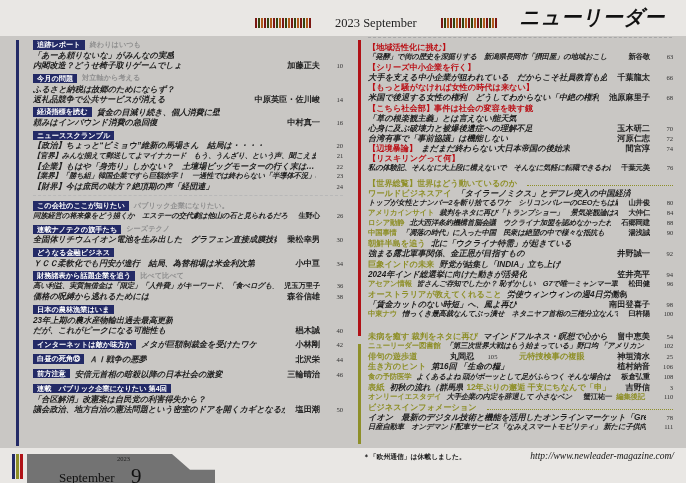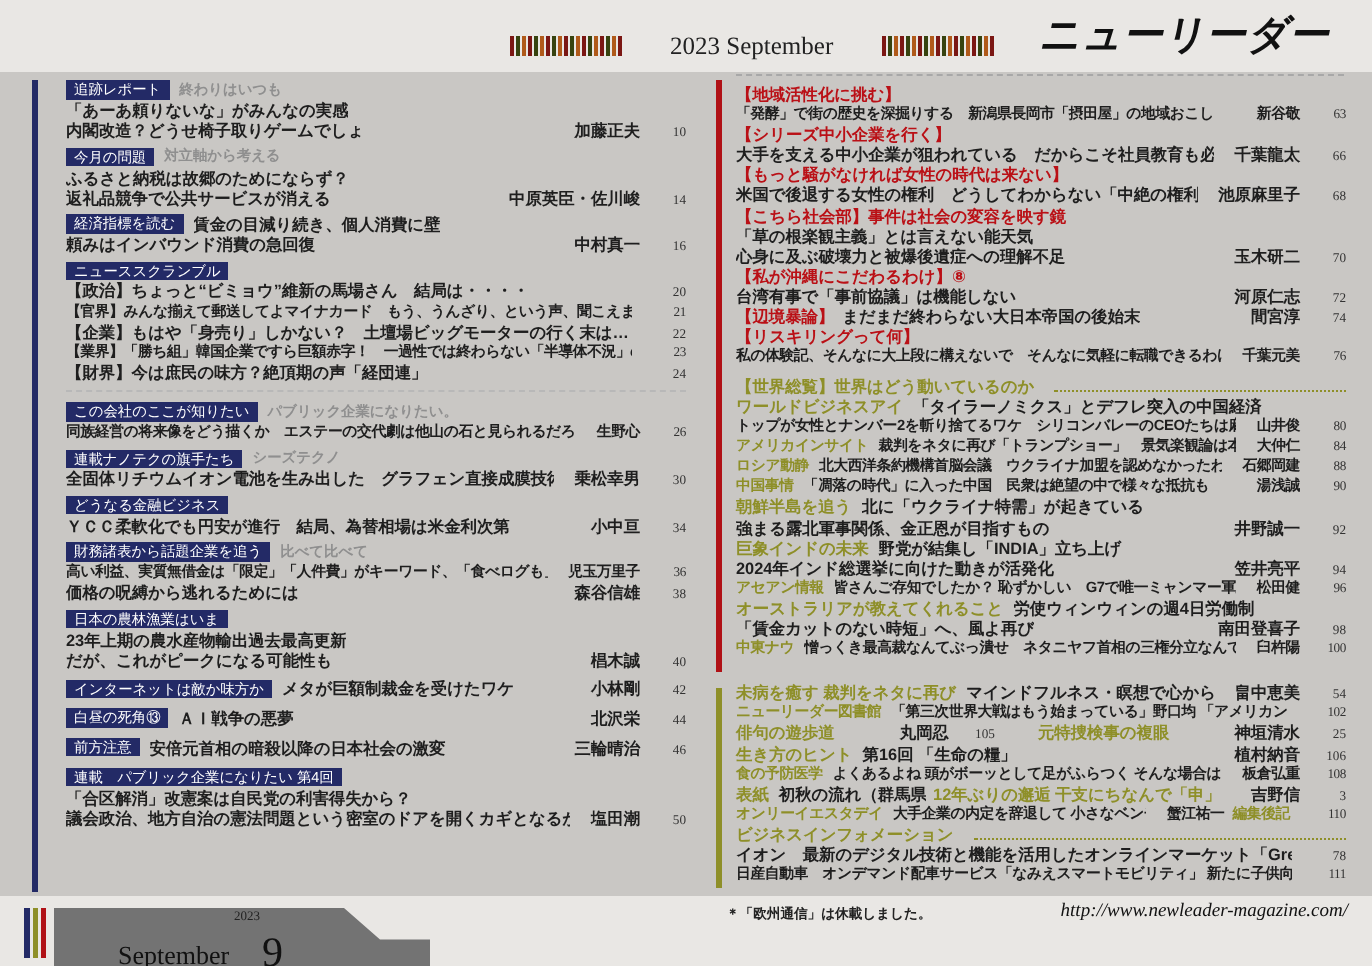--- a/index.html
+++ b/index.html
@@ -24,28 +24,28 @@
   #rightcol{left:368px;top:42px;width:305px;}
   .vbar{position:absolute;width:2.5px;z-index:3;}
   #bar-navy{left:16px;top:40px;height:406px;background:#232a66;}
   #bar-red{left:358px;top:40px;height:296px;background:#b01116;}
   #bar-olive{left:358px;top:344px;height:100px;background:#8e8f28;}
   #topdash{position:absolute;left:368px;top:37px;width:304px;border-top:1px dashed #a8a8a8;z-index:3;}
   
   .row{display:flex;align-items:baseline;height:10.1px;font-size:8.2px;font-weight:700;color:#1e1e1e;white-space:nowrap;}
   .row.small{font-size:7.4px;letter-spacing:-0.2px;}
   .gap-s{margin-top:3.2px;}.gap-m{margin-top:4.6px;}.gap-l{margin-top:12px;}
-  .badge{background:#232a66;color:#fff;font-size:7.2px;font-weight:400;padding:0 4px;height:9.4px;
+  .badge{background:#232a66;color:#fff;font-size:7.2px;font-weight:700;padding:0 4px;height:9.4px;
     line-height:9.6px;align-self:center;flex-shrink:0;margin-right:5px;}
   .note{color:#8f8f8f;font-size:7.2px;margin-right:4px;flex-shrink:0;}
   .head{font-weight:800;margin-right:4px;flex-shrink:0;}
   .head.red{color:#ba1016;}
   .head.olive{color:#8e8f28;}
   .series{color:#8e8f28;margin-right:5px;flex-shrink:0;}
-  .t{min-width:0;overflow:hidden;}
+  .t{min-width:0;overflow:hidden;font-style:italic;}
   .flex{flex:1 1 4px;min-width:4px;}
   .author{margin-left:6px;flex-shrink:0;}
   .page{width:16px;margin-left:7px;text-align:right;font-size:6.6px;font-weight:400;
     font-family:"Liberation Serif","DejaVu Serif",serif;color:#333;flex-shrink:0;position:static;background:none;}
   span.page{position:static;top:auto;left:auto;right:auto;bottom:auto;}
   .dots{flex:1;border-bottom:1px dotted #8e8f28;margin:0 0 3px 6px;}
   .divider{border-top:1px dashed #b8b8b8;margin:4.5px 0;height:0;}
   
   .botband{position:absolute;bottom:0;left:0;right:0;height:35px;background:#e9e7e4;z-index:2;}
   .issue-banner{position:absolute;left:12px;top:6px;display:flex;align-items:flex-start;}
@@ -270,23 +270,20 @@
     <div class="row">
       <span class="t">「草の根楽観主義」とは言えない能天気</span>
     </div>
     <div class="row">
       <span class="t">心身に及ぶ破壊力と被爆後遺症への理解不足</span>
       <span class="flex"></span>
       <span class="author">玉木研二</span>
       <span class="page">70</span>
     </div>
     <div class="row">
-      <span class="head red">【私が沖縄にこだわるわけ】⑧</span>
-    </div>
-    <div class="row">
       <span class="t">台湾有事で「事前協議」は機能しない</span>
       <span class="flex"></span>
       <span class="author">河原仁志</span>
       <span class="page">72</span>
     </div>
     <div class="row">
       <span class="head red">【辺境暴論】</span>
       <span class="t">まだまだ終わらない大日本帝国の後始末</span>
       <span class="flex"></span>
       <span class="author">間宮淳</span>

